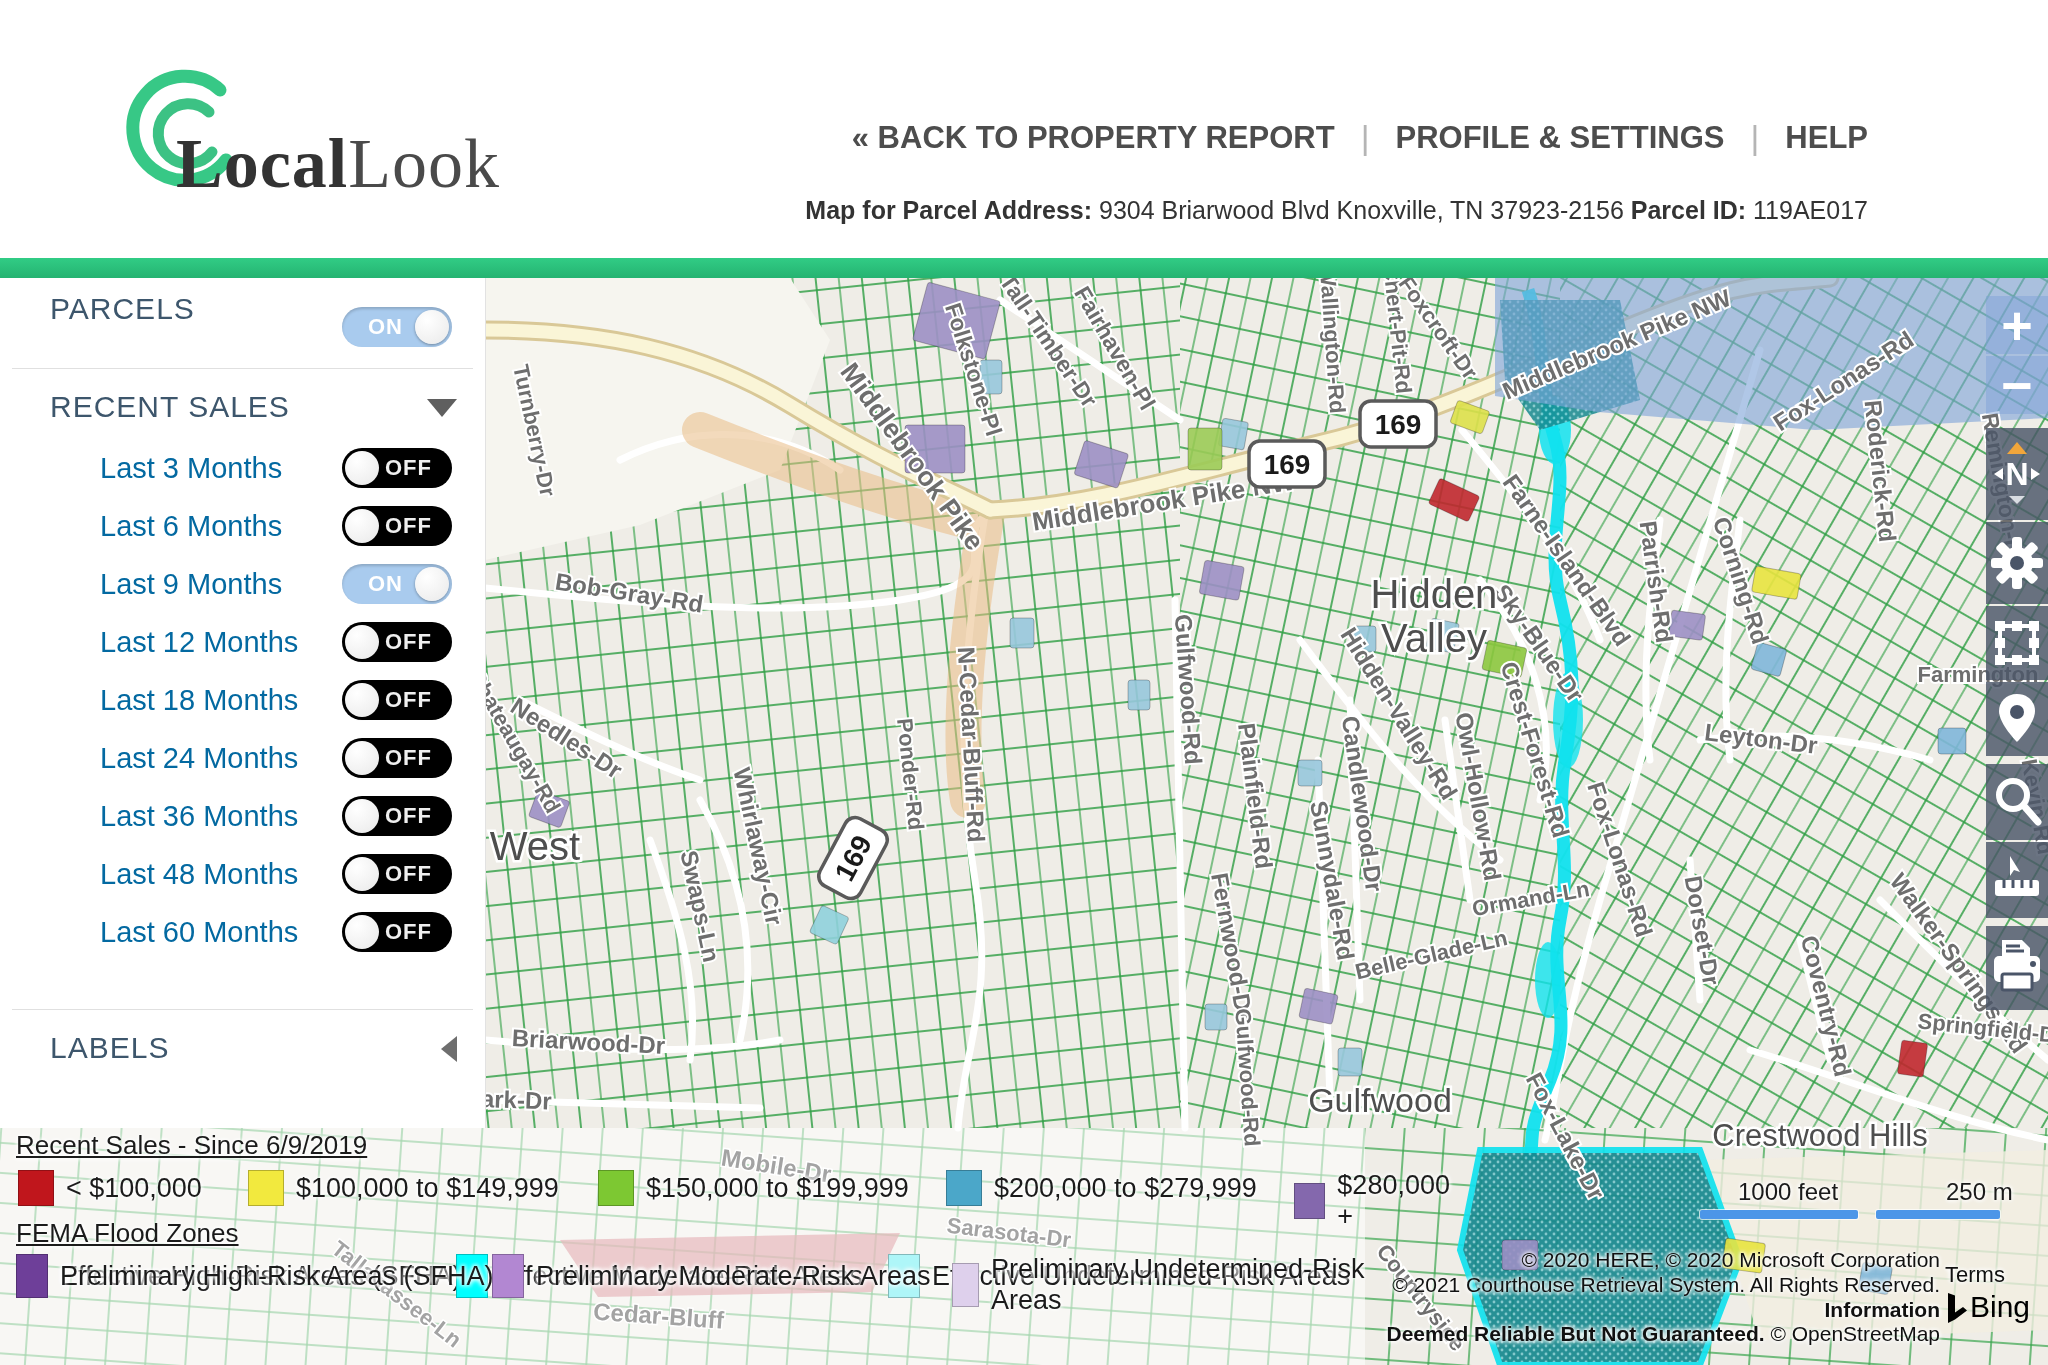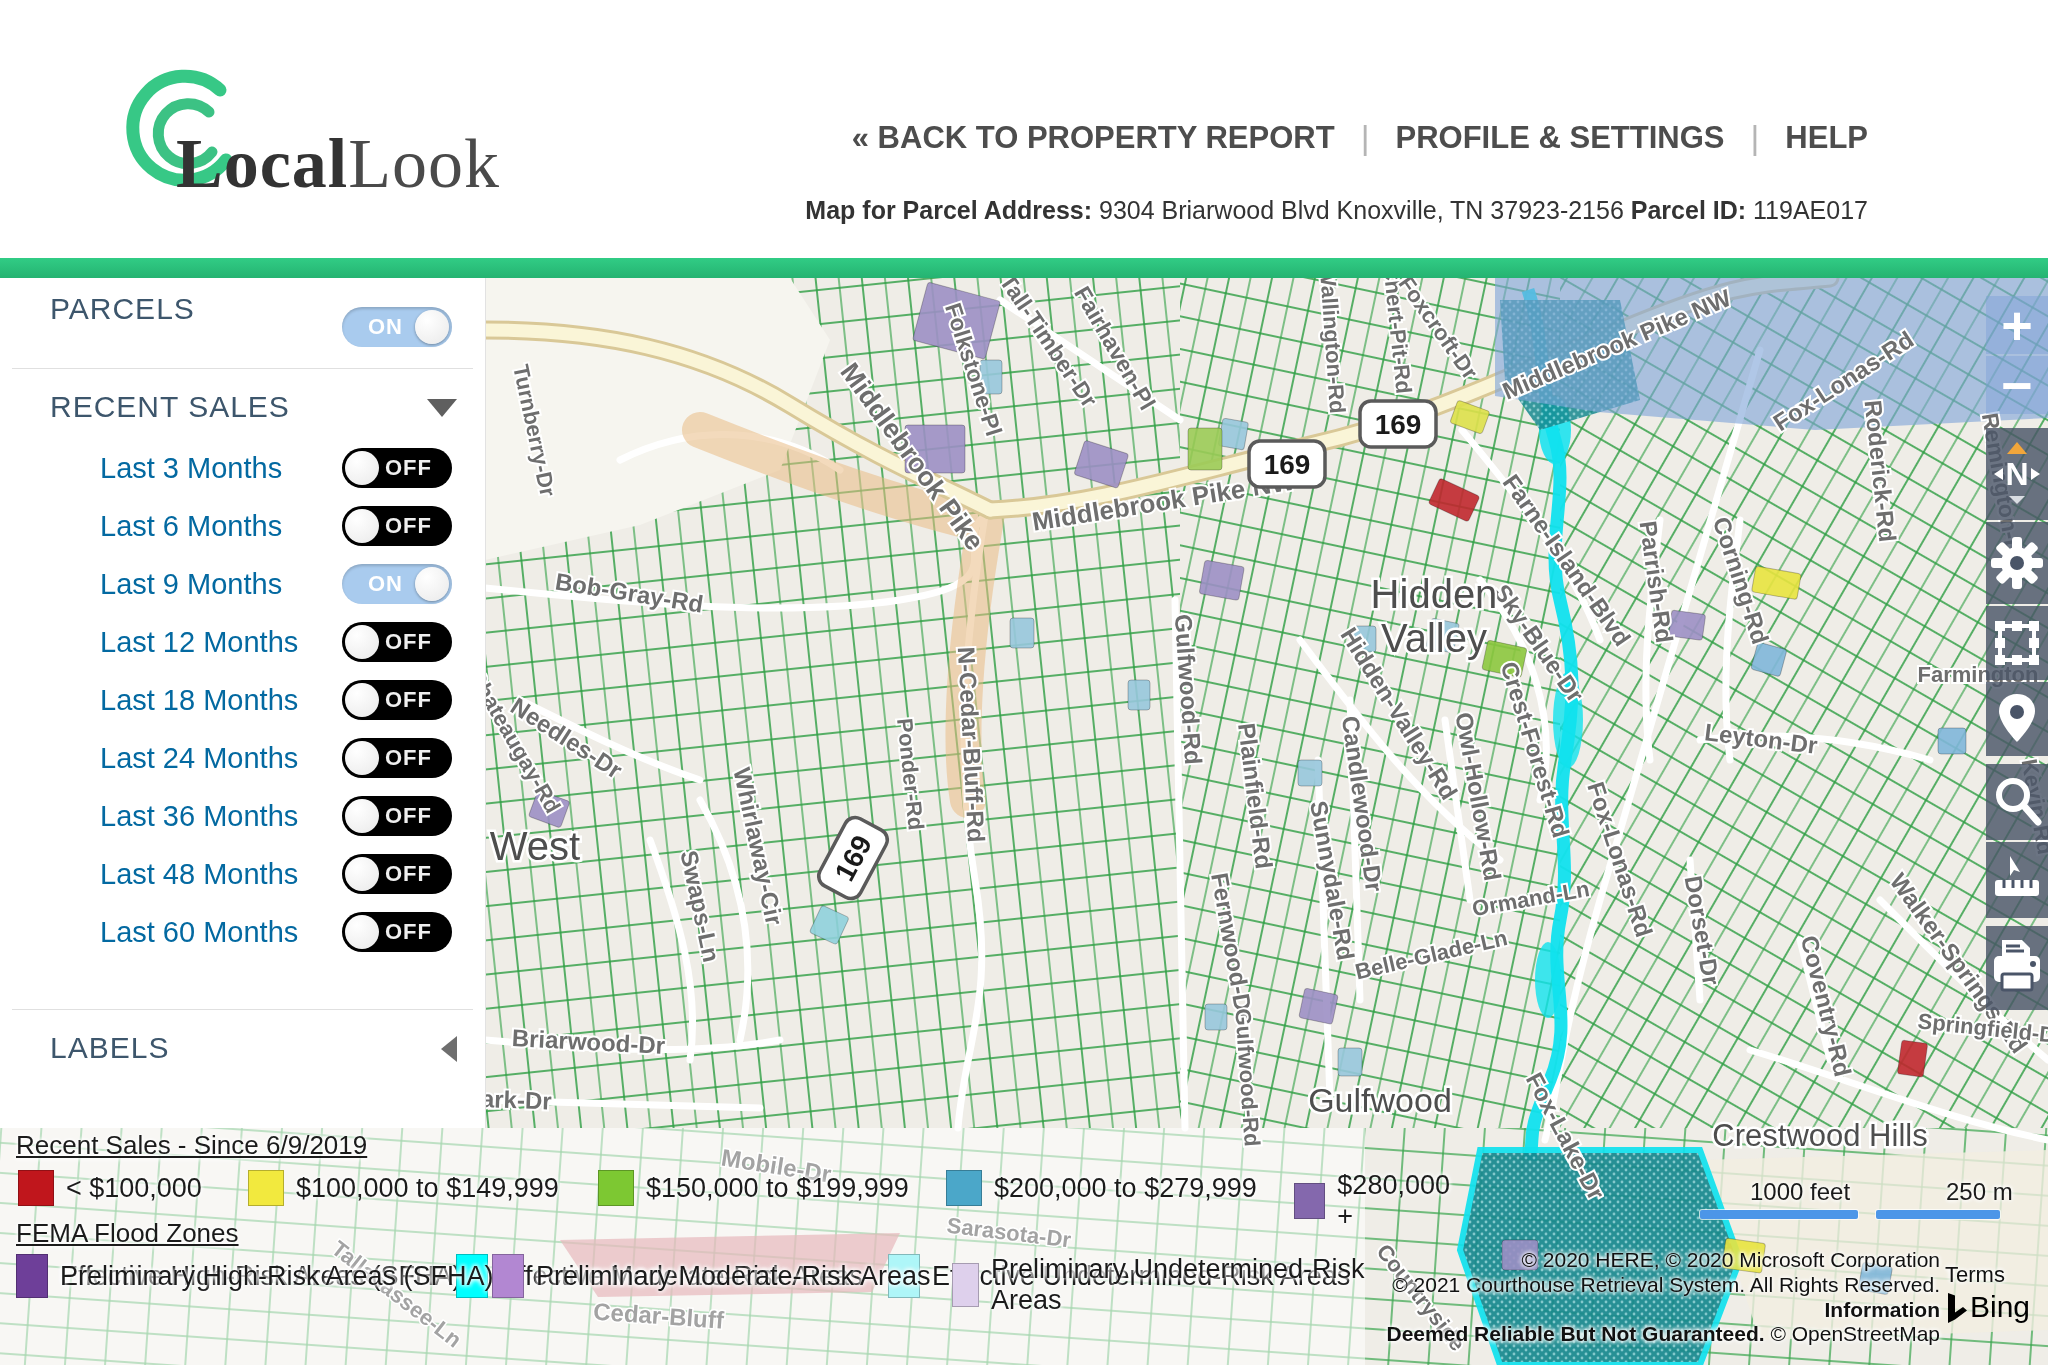--- a/index.html
+++ b/index.html
@@ -525,21 +525,21 @@
 
         <div class="leg-item" style="top: 0px; left: 952px;">
           <span class="sw tall" style="background-color: rgb(222, 208, 236);"></span>
           <span class="lab halo">Preliminary Undetermined-Risk Areas</span>
         </div>
 
     </div>
   </div>
 
   <div id="scalebox">
-    <span class="sc-label halo" style="left:62px;">1000 feet</span>
+    <span class="sc-label halo" style="left:50px;">1000 feet</span>
     <span class="sc-label halo" style="left:258px;">250 m</span>
     <span class="sc-bar" style="left:12px;width:158px;"></span>
     <span class="sc-bar" style="left:188px;width:124px;"></span>
   </div>
 
   <div id="attrib" class="halo">
     <div><span>© 2020 HERE, © 2020 Microsoft Corporation</span></div>
     <div><span>© 2021 Courthouse Retrieval System. All Rights Reserved. </span><span class="bold">Information</span></div>
     <div><span class="bold">Deemed Reliable But Not Guaranteed.</span><span> © OpenStreetMap</span></div>
   </div>

